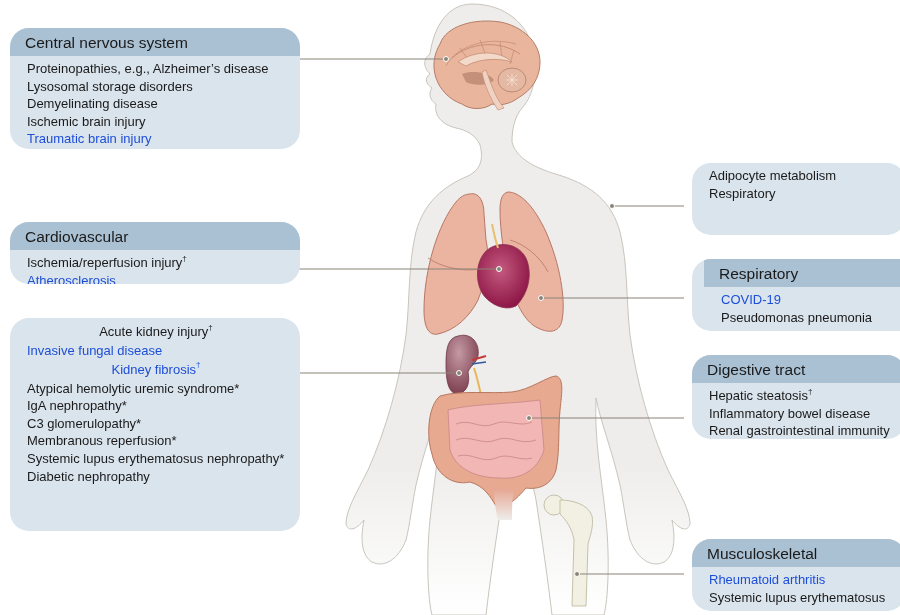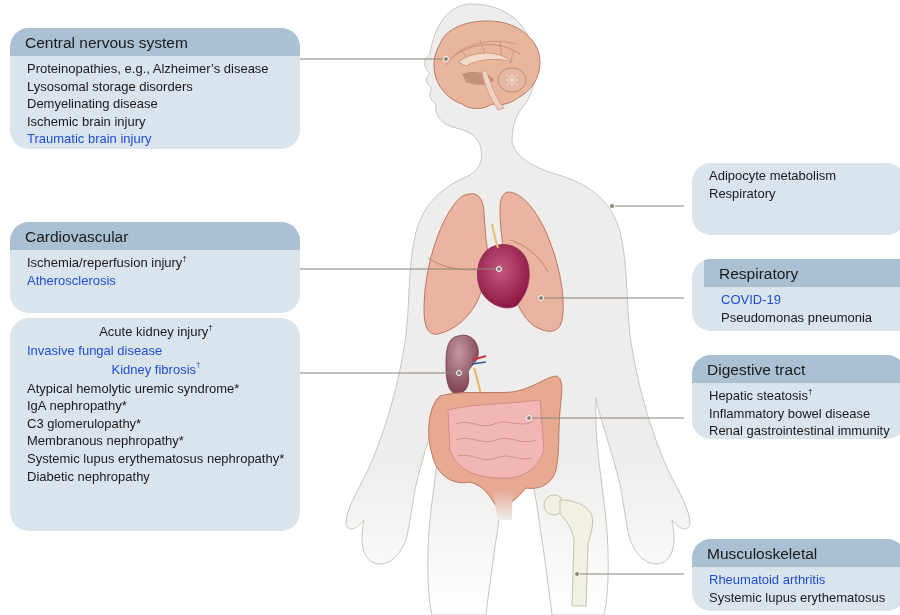--- a/index.html
+++ b/index.html
@@ -128,37 +128,37 @@
   <div class="panel-header">Central nervous system</div>
   <div class="panel-body">
       <div class="item"><span>Proteinopathies, e.g., Alzheimer’s disease</span></div>
       <div class="item"><span>Lysosomal storage disorders</span></div>
       <div class="item"><span>Demyelinating disease</span></div>
       <div class="item"><span>Ischemic brain injury</span></div>
       <div class="item highlight"><span>Traumatic brain injury</span></div>
     </div>
 </div>
 
-<div class="panel cardio" style="left:2px; top:222px; width:290px; height:91px;">
+<div class="panel cardio" style="left:2px; top:222px; width:290px; height:62px;">
   <div class="panel-header">Cardiovascular</div>
   <div class="panel-body">
       <div class="item tall"><span>Ischemia/reperfusion injury</span><sup>†</sup></div>
       <div class="item highlight"><span>Atherosclerosis</span></div>
     </div>
 </div>
 
 <div class="panel renal" style="left:2px; top:318px; width:290px; height:213px;">
   <div class="panel-body">
       <div class="item tall"><span>Acute kidney injury</span><sup>†</sup></div>
       <div class="item highlight"><span>Invasive fungal disease</span></div>
       <div class="item highlight tall"><span>Kidney fibrosis</span><sup>†</sup></div>
       <div class="item"><span>Atypical hemolytic uremic syndrome*</span></div>
       <div class="item"><span>IgA nephropathy*</span></div>
       <div class="item"><span>C3 glomerulopathy*</span></div>
-      <div class="item"><span>Membranous nephropathy*</span></div>
+      <div class="item"><span>Membranous reperfusion*</span></div>
       <div class="item"><span>Systemic lupus erythematosus nephropathy*</span></div>
       <div class="item"><span>Diabetic nephropathy</span></div>
     </div>
 </div>
 
 <div class="panel skin" style="left:684px; top:163px; width:214px; height:72px;">
   <div class="panel-body">
       <div class="item"><span>Adipocyte metabolism</span></div>
       <div class="item"><span>Respiratory</span></div>
     </div>

